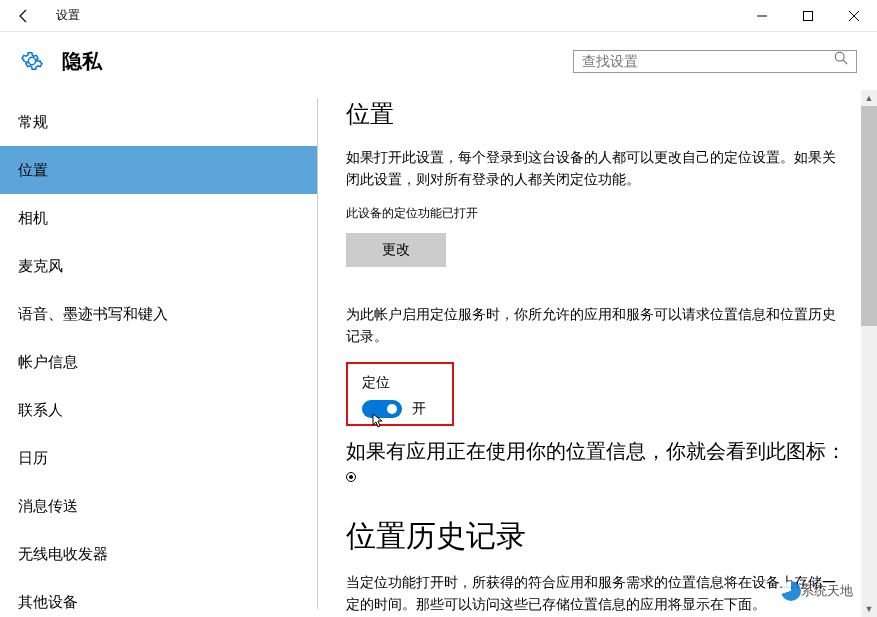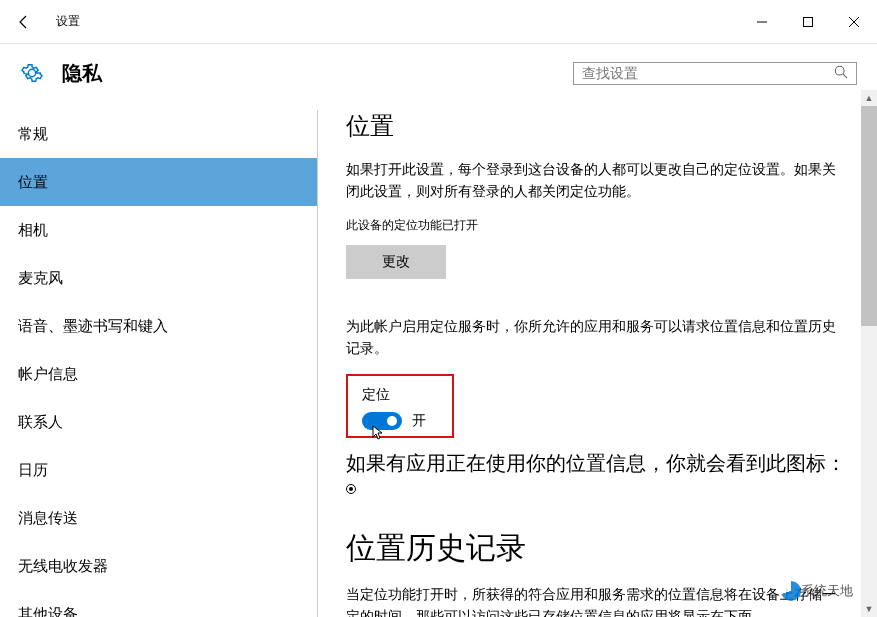--- a/index.html
+++ b/index.html
@@ -1,28 +1,28 @@
 <!DOCTYPE html>
 <html><head>
   <meta charset="utf-8">
   <style>
     * { margin: 0; padding: 0; box-sizing: border-box; font-family: "Microsoft YaHei", "Segoe UI", sans-serif; }
     body { width: 877px; height: 617px; background: #fff; color: #000; overflow: hidden; position: relative; }
     
-    .titlebar { height: 44px; display: flex; align-items: center; border-bottom: 1px solid #e5e5e5; }
+    .titlebar { height: 32px; display: flex; align-items: center; border-bottom: 1px solid #e5e5e5; }
     .titlebar-back { width: 48px; height: 32px; display: flex; align-items: center; justify-content: center; font-size: 16px; }
     .titlebar-title { margin-left: 8px; font-size: 12px; }
     .titlebar-spacer { flex: 1; }
     .titlebar-btn { width: 46px; height: 32px; display: flex; align-items: center; justify-content: center; font-size: 11px; }
     
     .header { height: 58px; display: flex; align-items: center; padding: 0 20px; }
     .header-icon { width: 24px; height: 24px; display: flex; align-items: center; justify-content: center; color: #0078d7; font-size: 20px; }
     .header-title { margin-left: 18px; font-size: 20px; font-weight: 600; }
     .header-spacer { flex: 1; }
-    .search-box { width: 284px; height: 23px; border: 1px solid #999; display: flex; align-items: center; padding: 0 8px; }
+    .search-box { width: 284px; height: 23px; border: 1px solid #999; display: flex; padding: 0 8px; }
     .search-input { flex: 1; border: none; outline: none; font-size: 14px; color: #666; background: transparent; }
     .search-icon { color: #666; font-size: 14px; }
     
     .body { display: flex; height: calc(100% - 90px); }
     .sidebar { width: 317px; overflow-y: auto; padding-top: 8px; }
     .sidebar-item { height: 48px; display: flex; align-items: center; padding-left: 18px; font-size: 15px; cursor: pointer; }
     .sidebar-item.selected { background: #5ca5db; color: #000; }
     
     .divider { width: 1px; background: #ccc; margin: 8px 0; }
     

